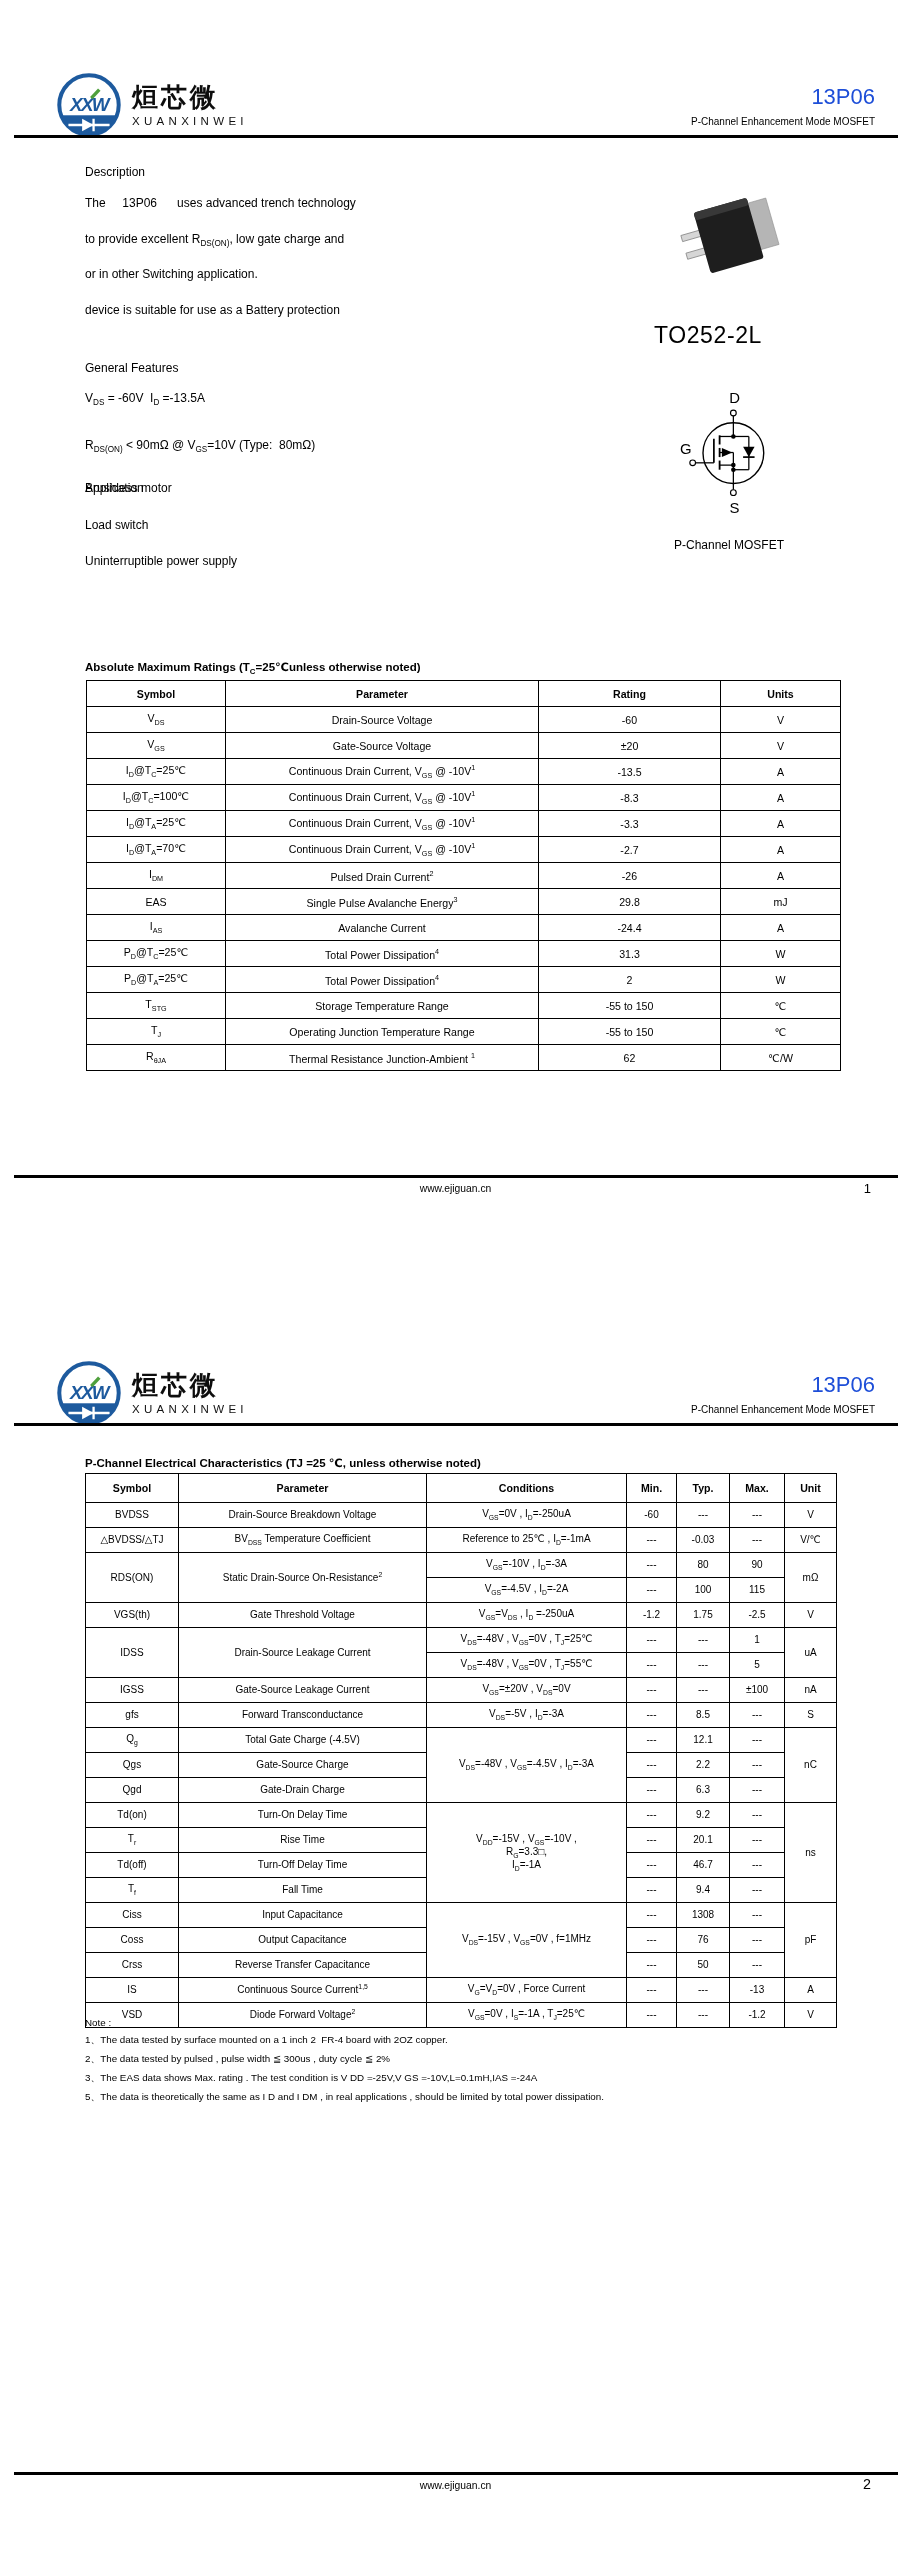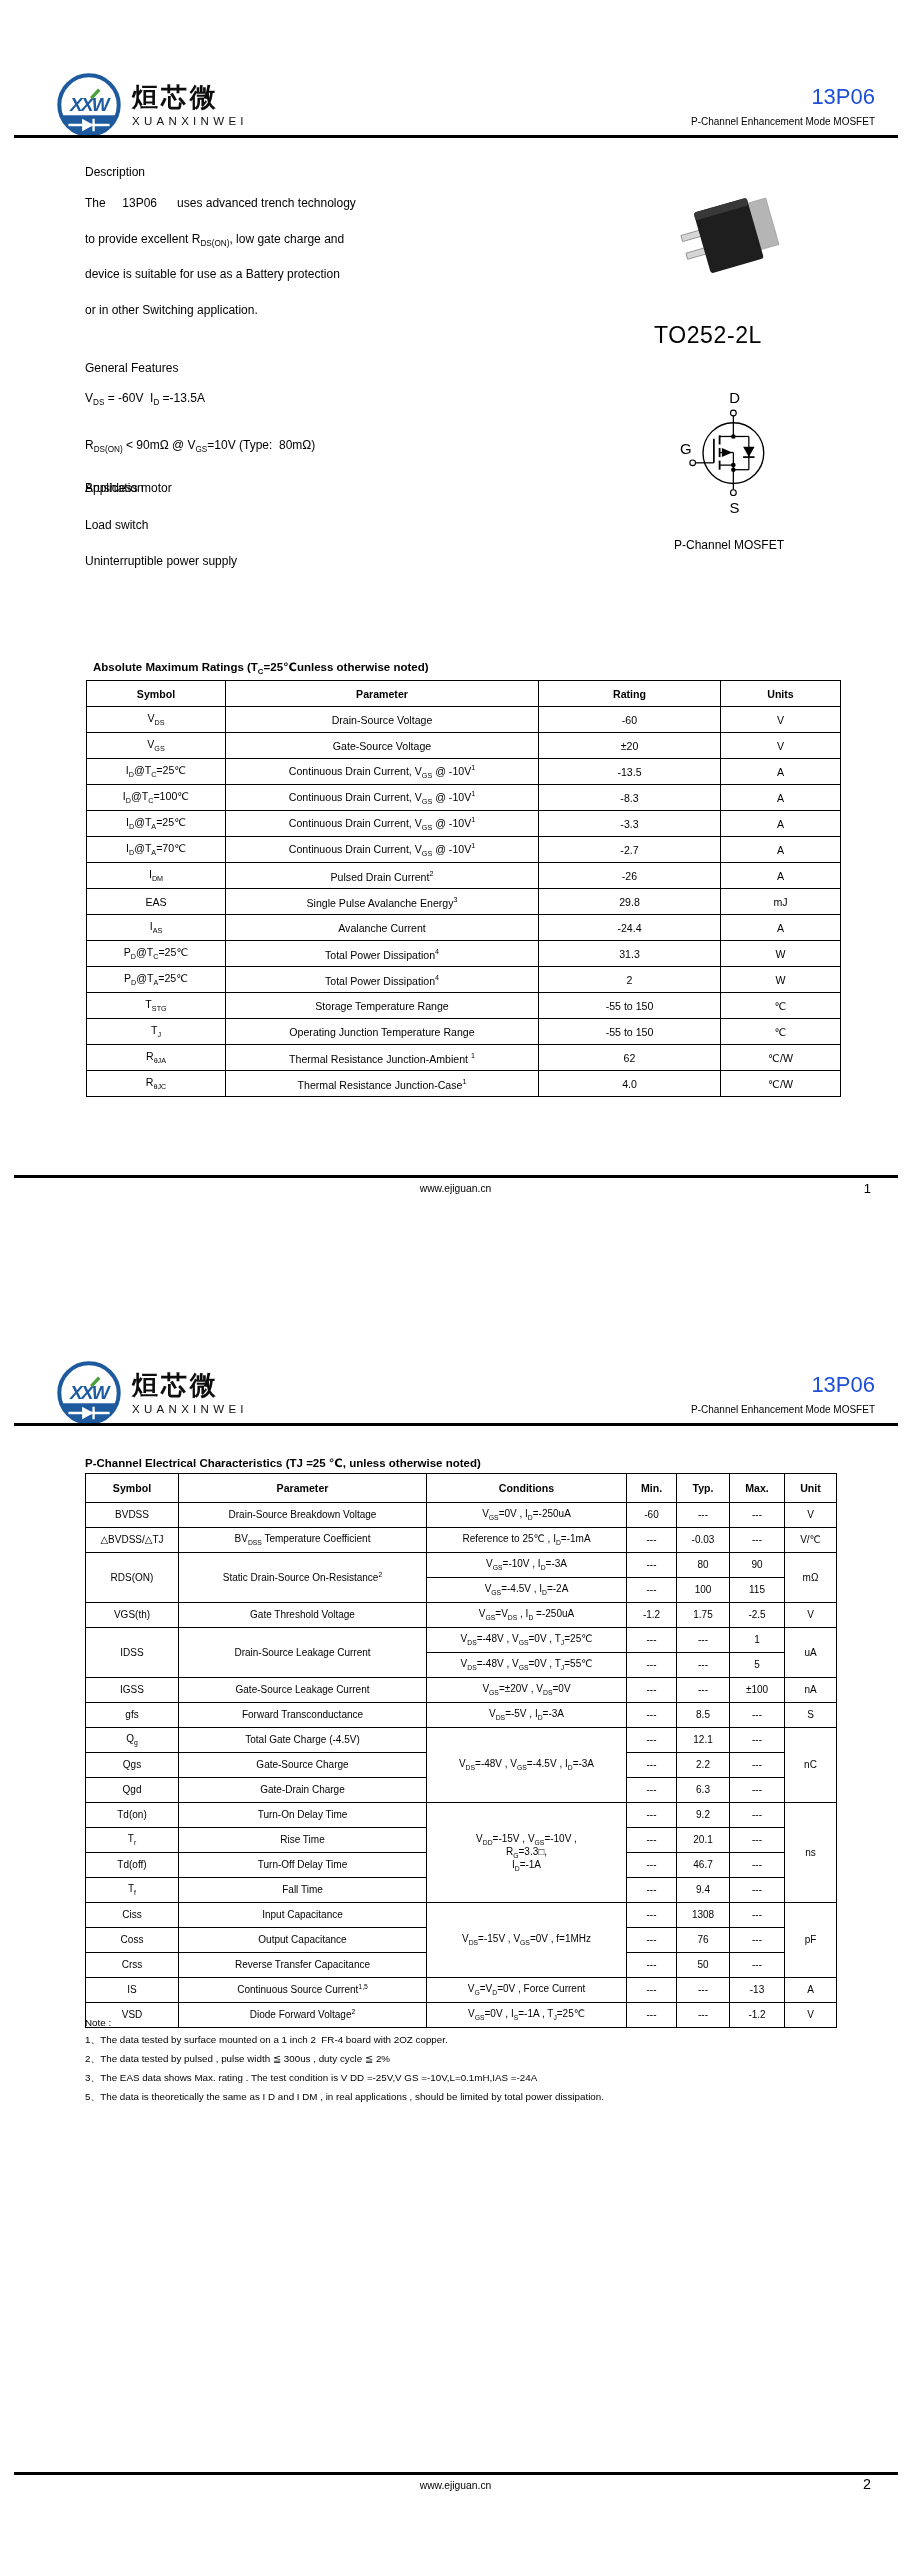--- a/index.html
+++ b/index.html
@@ -64,22 +64,22 @@
   <div class="brand-en">XUANXINWEI</div>
 </div>
 <div class="abs part-number" style="right:36px;top:84px;width:229px;">13P06</div>
 <div class="abs doc-subtitle" style="right:36px;top:116px;width:287px;">P-Channel Enhancement Mode MOSFET</div>
 <div class="rule" style="top:135px;"></div>
 
 <div class="abs sec-title" style="left:85px;top:165px;">Description</div>
 <div class="abs" style="left:85px;top:193px;width:344px;">
     <div class="para-line">The&nbsp;&nbsp;&nbsp;&nbsp;&nbsp;13P06&nbsp;&nbsp;&nbsp;&nbsp;&nbsp;&nbsp;uses advanced trench technology</div>
     <div class="para-line">to provide excellent R<sub>DS(ON)</sub>, low gate charge and</div>
+    <div class="para-line">or in other Switching application.</div>
     <div class="para-line">device is suitable for use as a Battery protection</div>
-    <div class="para-line">or in other Switching application.</div>
   </div>
 
 <div class="abs sec-title" style="left:85px;top:361px;">General Features</div>
 <div class="abs" style="left:85px;top:388px;width:402px;">
     <div class="feat-line">V<sub>DS</sub> = -60V&nbsp;&nbsp;I<sub>D</sub> =-13.5A</div>
     <div class="feat-line">R<sub>DS(ON)</sub> &lt; 90mΩ @ V<sub>GS</sub>=10V (Type:&nbsp;&nbsp;80mΩ)</div>
   </div>
 
 <div class="abs sec-title" style="left:85px;top:481px;">Application</div>
 <div class="abs" style="left:85px;top:478px;width:344px;">
@@ -133,21 +133,21 @@
     <circle cx="135" cy="146" r="4" fill="#000"></circle>
     <polygon points="152,106 172,106 162,124" fill="#000"></polygon>
     <line x1="152" y1="124" x2="172" y2="124" stroke="#000" stroke-width="3"></line>
 
     <circle cx="135" cy="186" r="5" fill="#fff" stroke="#000" stroke-width="2"></circle>
     <text x="137" y="222" text-anchor="middle" font-size="26" fill="#000">S</text>
   </svg>
 </div>
 <div class="abs pkg-caption" style="left:643px;top:538px;width:172px;">P-Channel MOSFET</div>
 
-<div class="abs tbl-title" style="left:85px;top:660px;margin-left:8px;">Absolute Maximum Ratings (T<sub>C</sub>=25℃unless otherwise noted)</div>
+<div class="abs tbl-title" style="left:85px;top:660px;">Absolute Maximum Ratings (T<sub>C</sub>=25℃unless otherwise noted)</div>
 <table class="abs data-tbl abs-tbl" style="left:86px;top:680px;width:754px;">
     <colgroup>
       <col style="width: 139px;">
       <col style="width: 313px;">
       <col style="width: 182px;">
       <col style="width: 120px;">
     </colgroup>
     <thead>
       <tr>
         <th>Symbol</th>
@@ -232,26 +232,20 @@
       <tr>
         <td>T<sub>J</sub></td>
         <td>Operating Junction Temperature Range</td>
         <td>-55 to 150</td>
         <td>℃</td>
       </tr>
       <tr>
         <td>R<sub>θJA</sub></td>
         <td>Thermal Resistance Junction-Ambient <sup>1</sup></td>
         <td>62</td>
-        <td>℃/W</td>
-      </tr>
-      <tr>
-        <td>R<sub>θJC</sub></td>
-        <td>Thermal Resistance Junction-Case<sup>1</sup></td>
-        <td>4.0</td>
         <td>℃/W</td>
       </tr>
     </tbody>
   </table>
 
 <div class="rule" style="top:1175px;"></div>
 <div class="abs site" style="left:0;top:1183px;">www.ejiguan.cn</div>
 <div class="abs pagenum" style="right:40px;top:1181px;">1</div>
 
 <div class="abs logo-wrap" style="left:57px;top:1361px;">

